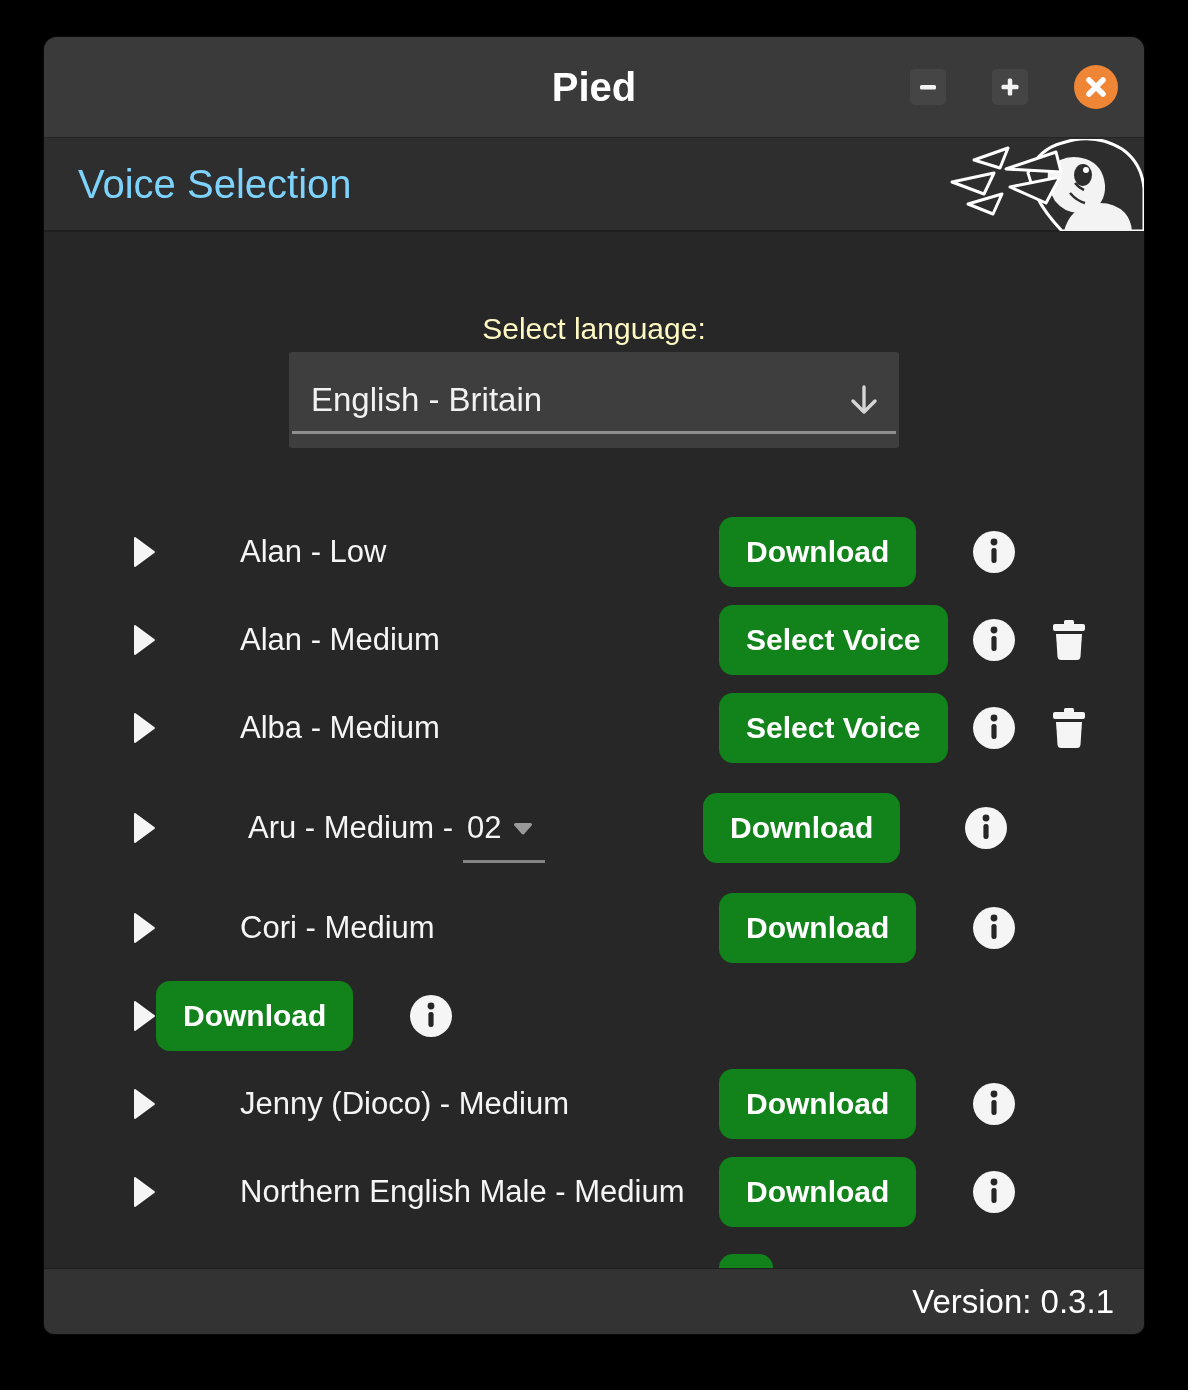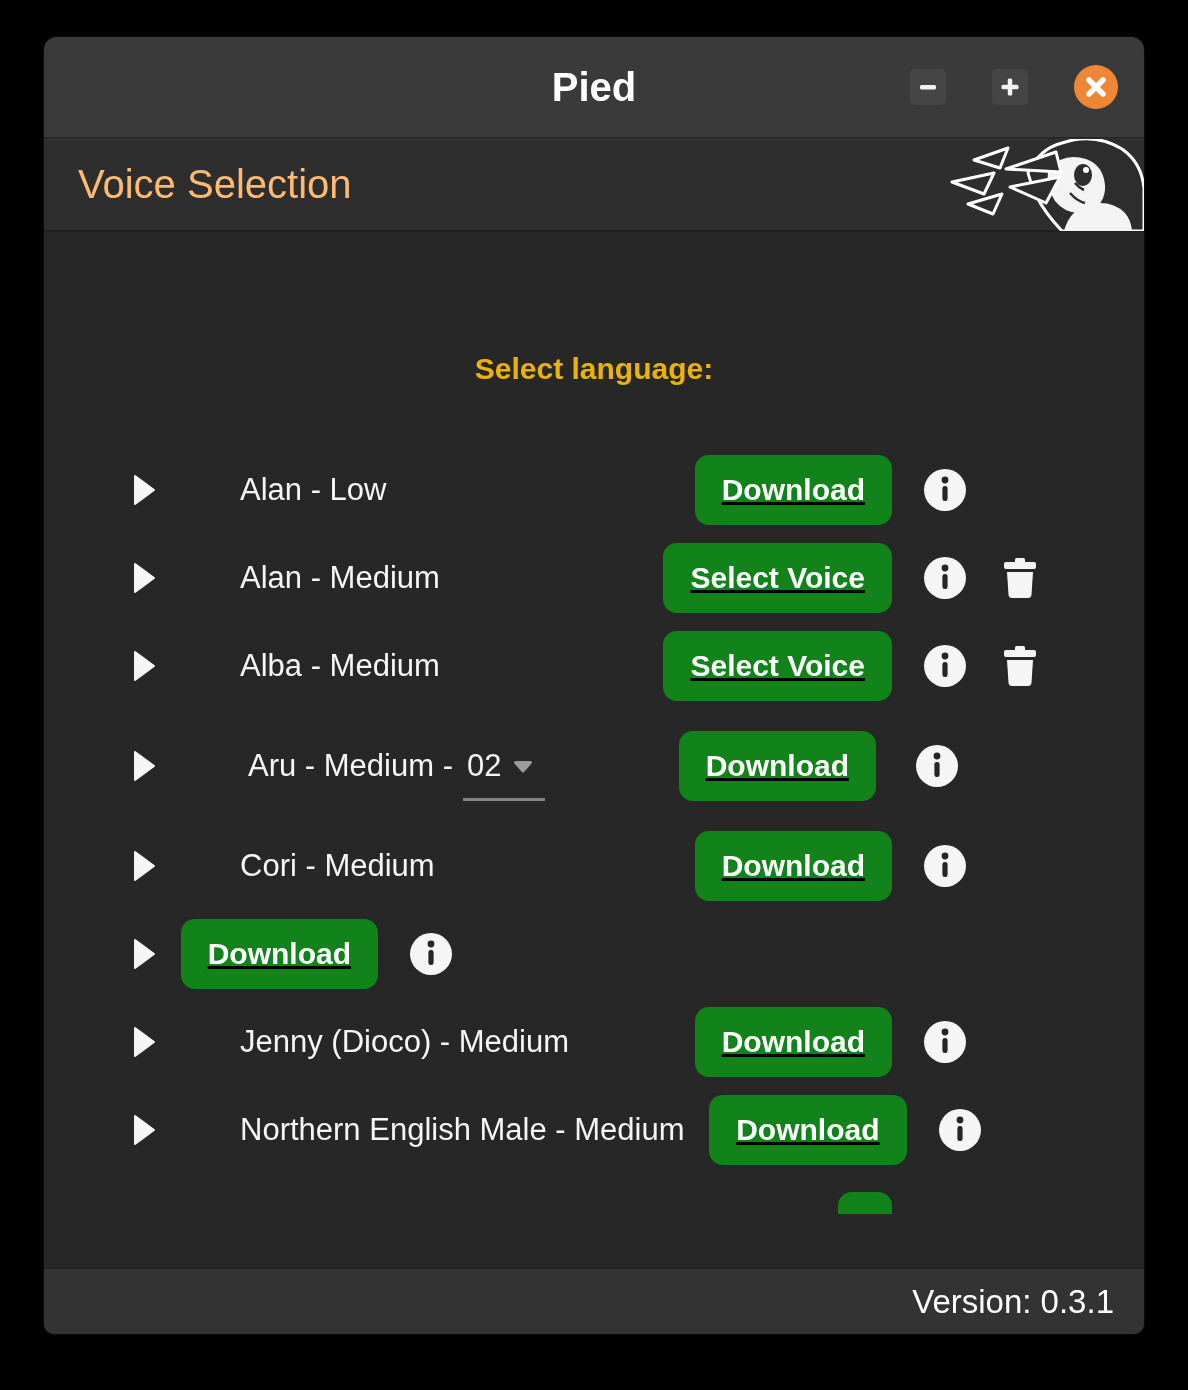--- a/index.html
+++ b/index.html
@@ -43,60 +43,60 @@
     width:44px;height:44px;border-radius:50%;background:var(--orange);
     display:flex;align-items:center;justify-content:center;
   }
   
   .header{
     flex:none;height:92px;background:#2e2e2e;
     border-top:1px solid #242424;border-bottom:2px solid #1f1f1f;
     position:relative;
     display:flex;align-items:center;padding-left:34px;
   }
-  .header-title{font-size:40px;color:#fdba74;}
+  .header-title{font-size:40px;color:#7dd3fc;}
   .bird{position:absolute;right:0;bottom:-1px;width:200px;height:92px;}
   
   .content{
     flex:1;background:#272727;overflow:hidden;
   }
   .lang-label{
-    margin-top:120px;text-align:center;
-    font-size:30px;color:#eab308;font-weight:bold;
+    margin-top:80px;text-align:center;
+    font-size:30px;color:#fef9c3;
   }
   .dropdown{
     margin:6px auto 0;width:610px;height:96px;
     background:#3e3e3e;border-radius:3px;
     position:relative;box-sizing:border-box;
     display:flex;align-items:center;padding-left:22px;
     cursor:default;
   }
   .dropdown-text{font-size:33px;color:#f2f2f2;}
   .dropdown-underline{
     position:absolute;left:3px;right:3px;bottom:14px;height:3px;background:#8f8f8f;
   }
   .dropdown-arrow{position:absolute;right:16px;top:50%;transform:translateY(-50%);}
   
   .rows{margin-top:60px;}
   .row{
     display:flex;align-items:center;height:88px;
-    padding:0 102px 0 88px;
+    padding:0 53px 0 88px;
   }
   .row.tall{height:112px;gap:8px;}
   .play{width:24px;display:flex;align-items:center;flex:none;}
   .name{
     flex:1;margin-left:84px;font-size:31px;color:#f5f5f5;
     white-space:nowrap;display:flex;align-items:center;
   }
   .variant-wrap{
     display:inline-flex;align-items:center;gap:12px;
     margin-left:10px;padding:0 12px 14px 4px;
     border-bottom:3px solid #848484;margin-bottom:-17px;
   }
-  .btn-col{width:222px;flex:none;display:flex;justify-content:flex-end;text-decoration:underline;}
+  .btn-col{width:222px;flex:none;display:flex;}
   .action{
     height:70px;border:none;border-radius:14px;
     background:var(--green);color:#ffffff;
     font-size:30px;font-weight:700;
     font-family:"Liberation Sans","DejaVu Sans",sans-serif;
     padding:0 27px;white-space:nowrap;cursor:default;
   }
   .info-col{width:106px;flex:none;display:flex;justify-content:center;}
   .info{width:42px;height:42px;display:block;cursor:default;}
   .trash-col{width:44px;flex:none;display:flex;justify-content:center;}
@@ -164,20 +164,27 @@
       <circle cx="142" cy="31" r="3" fill="#ffffff"></circle>
 
       <path d="M126 54 q7 8 15 10 M131 44 q4 5 9 7" stroke="#2d2d2d" stroke-width="2.5" fill="none"></path>
 
       <path d="M120 92 Q126 70 146 65 Q168 61 181 74 Q187 81 188 92 Z" fill="#f3f3f3"></path>
     </svg>
   </div>
 
   <div class="content">
     <div class="lang-label">Select language:</div>
+    <div class="dropdown">
+      <span class="dropdown-text">English - Britain</span>
+      <svg class="dropdown-arrow" width="38" height="38" viewBox="0 0 38 38">
+        <path d="M19 6 V30 M8 20 L19 31 L30 20" stroke="#d6d6d6" stroke-width="3.4" fill="none" stroke-linecap="round" stroke-linejoin="round"></path>
+      </svg>
+      <div class="dropdown-underline"></div>
+    </div>
 
     <div class="rows">
         <div class="row">
     <span class="play">
       <svg width="24" height="32" viewBox="0 0 24 32">
         <path d="M3 2 L22 16 L3 30 Z" fill="#f5f5f5" stroke="#f5f5f5" stroke-width="2" stroke-linejoin="round"></path>
       </svg>
     </span>
     <span class="name">
       <span>Alan - Low</span>

